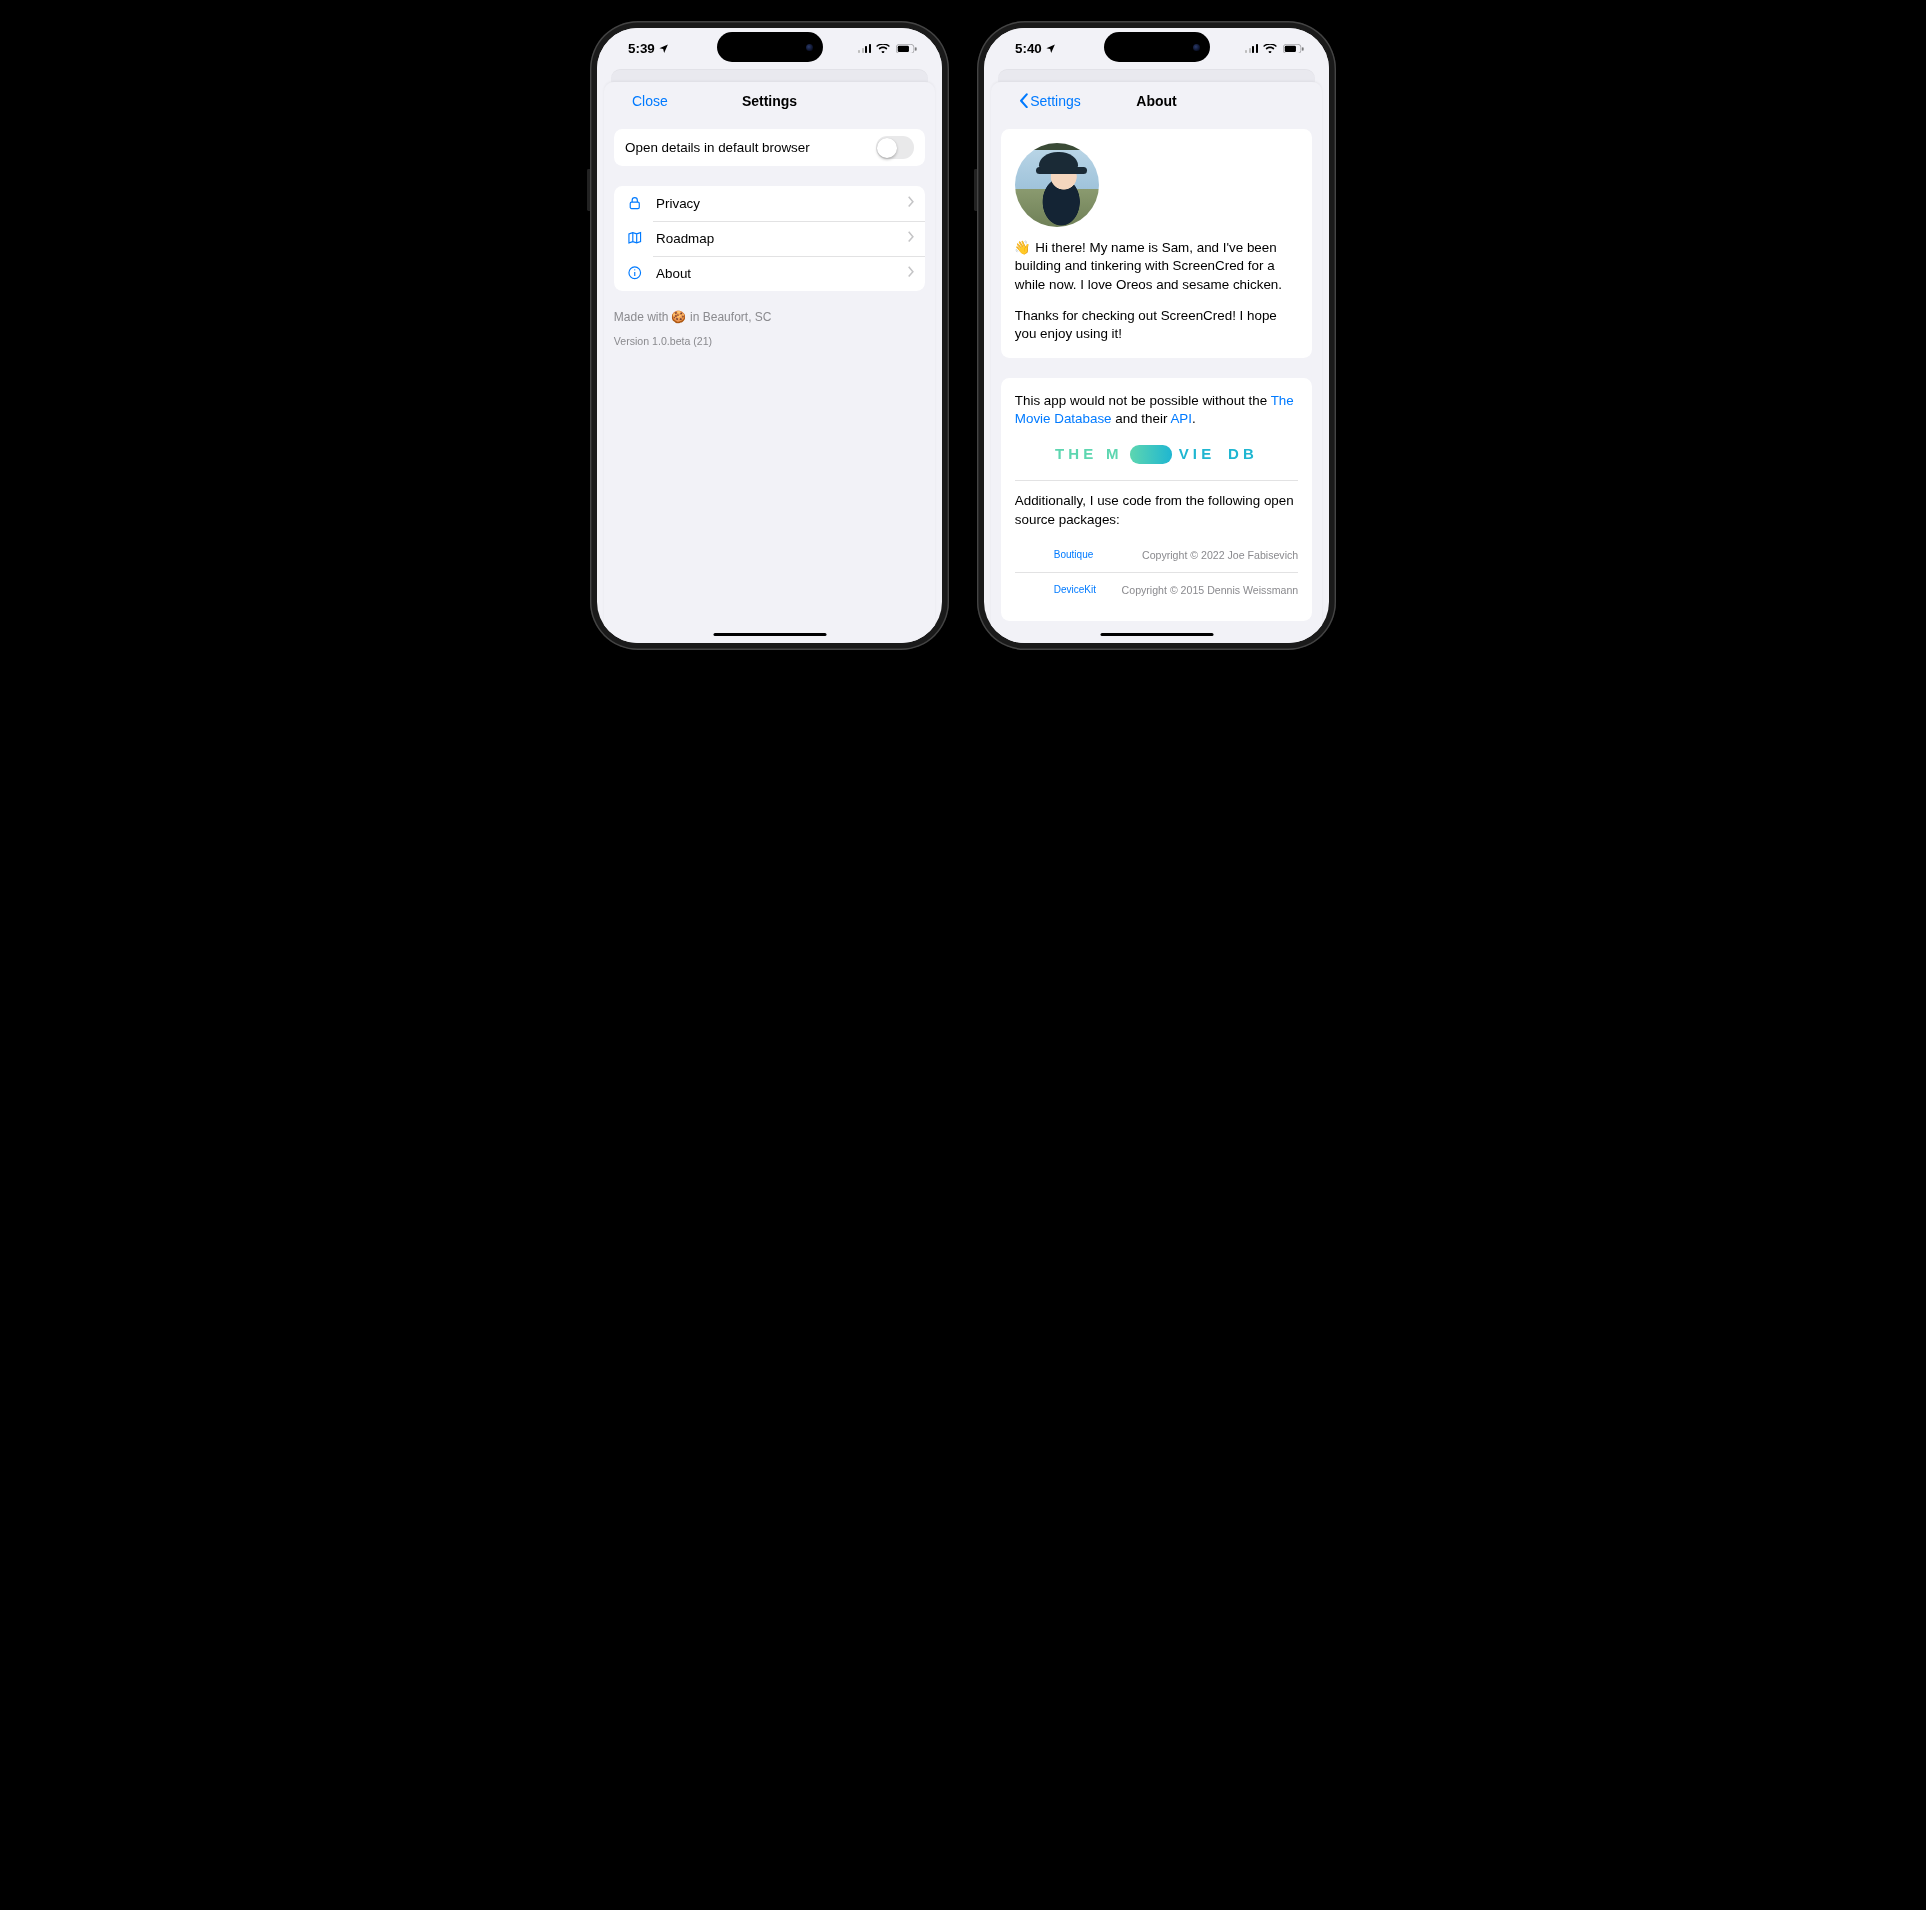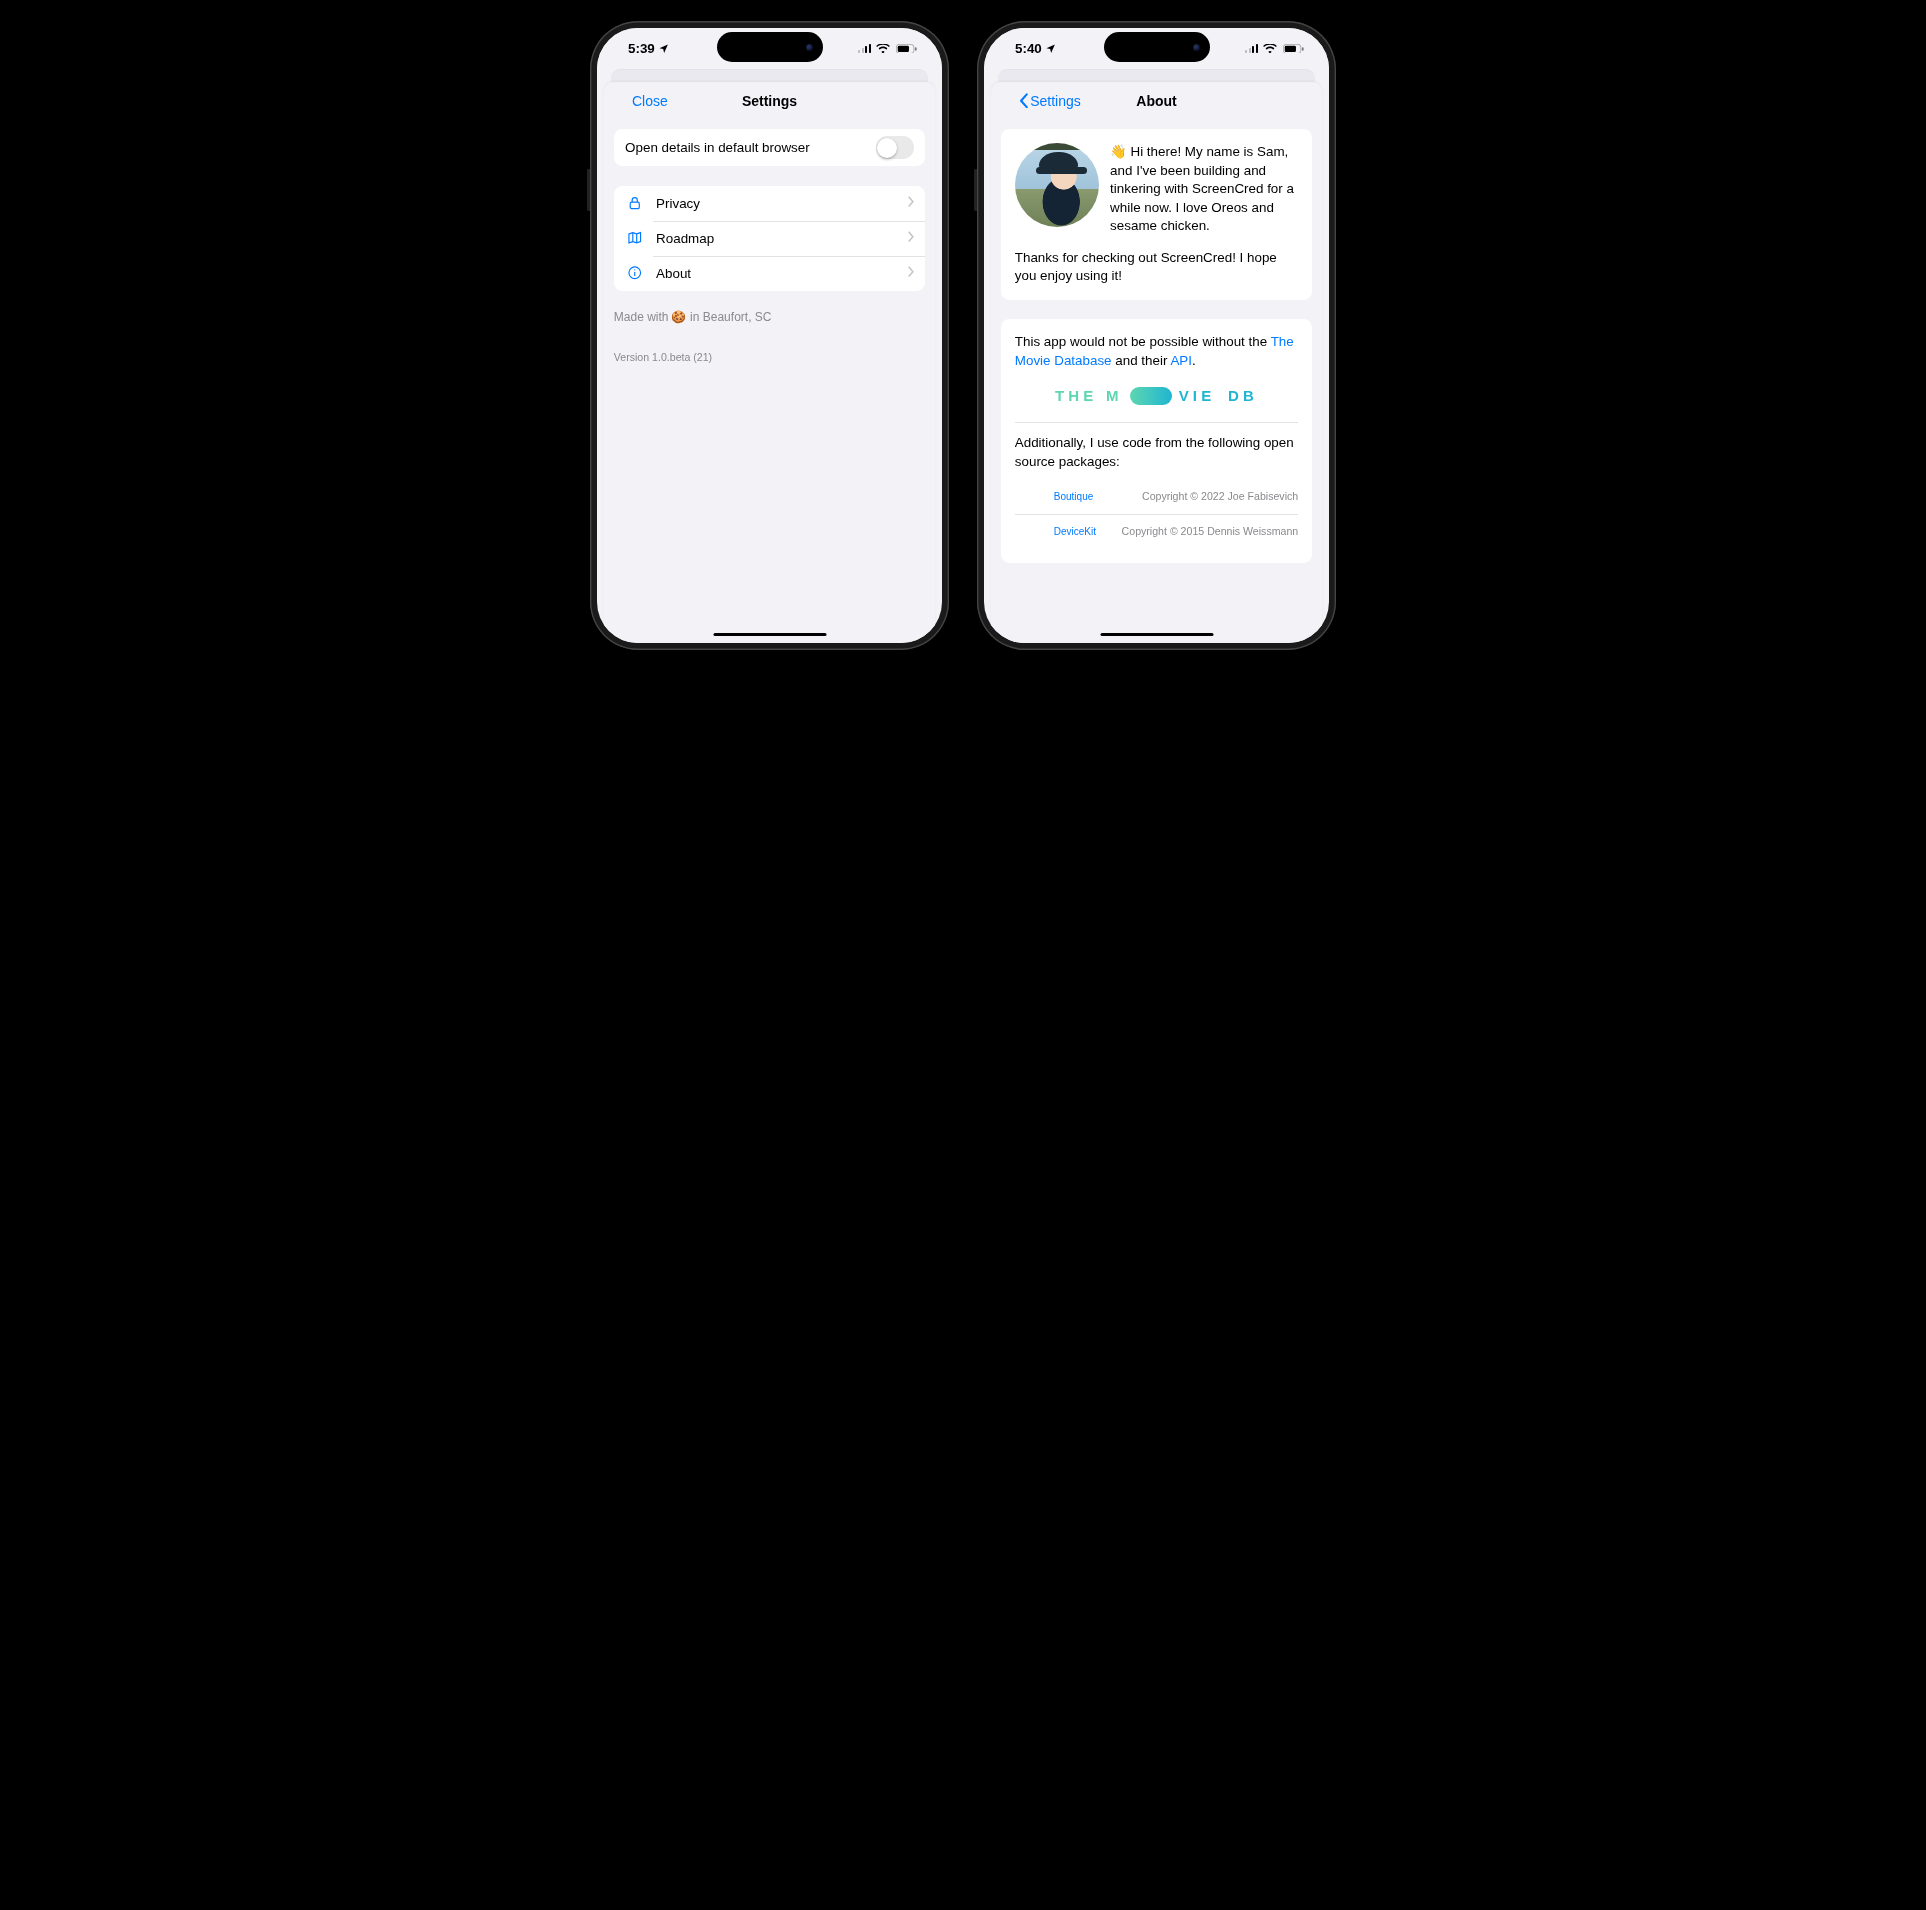--- a/index.html
+++ b/index.html
@@ -204,37 +204,38 @@
     box-shadow: 0 1.4px 2.8px rgba(0,0,0,0.25), 0 0 0.7px rgba(0,0,0,0.15);
   }
 
   
   .footer-text {
     text-align:left;
     color: var(--text-secondary);
     font-size: 12px;
     margin-top: 19.7px;
   }
-  .footer-text.small { font-size: 10.6px; margin-top:27px;}
+  .footer-text.small { font-size: 10.6px; margin-top:11px;}
 
   
   .about-body {
     font-size: 13.4px;
     line-height: 1.38;
     color: var(--text-primary);
   }
   .about-card {
     background: var(--bg-card);
     border-radius: 8.4px;
     padding: 14px;
   }
   .about-top {
     display:flex;
     gap:11.3px;
     margin-bottom: 12.7px;
+    flex-direction: column;
   }
   .avatar {
     width: 84px;
     height: 84px;
     border-radius: 42px;
     flex-shrink: 0;
     background:
       radial-gradient(circle at 58% 40%, #f4d6be 0 18%, transparent 19%),
       radial-gradient(ellipse at 55% 70%, #142434 0 28%, transparent 29%),
       linear-gradient(180deg, #3a4a36 0 8%, transparent 8%),

